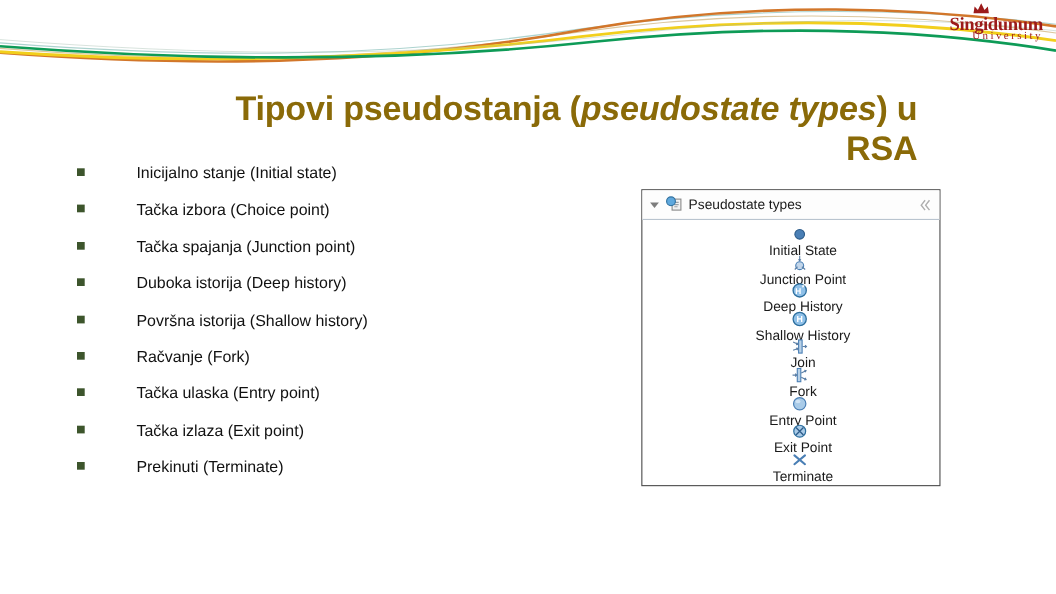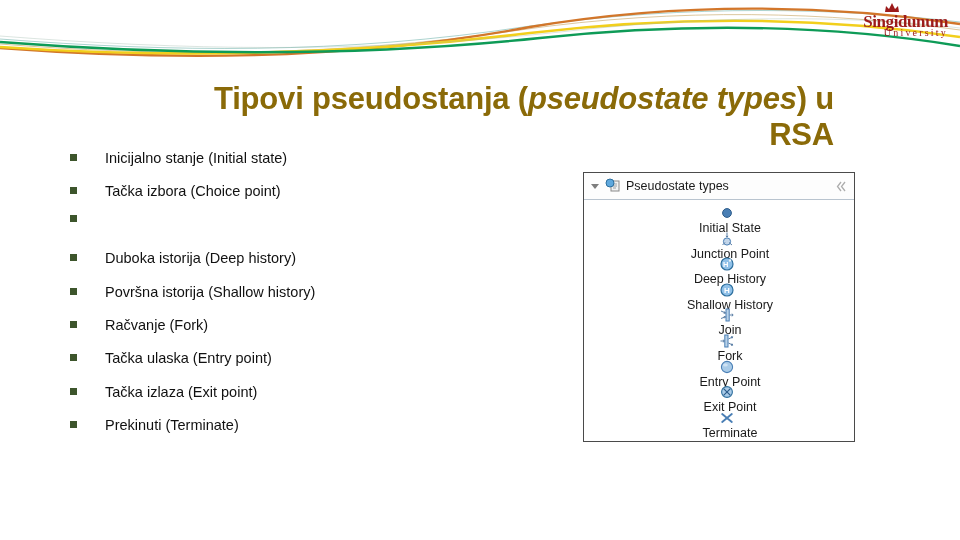--- a/index.html
+++ b/index.html
@@ -90,21 +90,21 @@
   }
   .bullet-marker {
     width: 7px;
     height: 7px;
     background: #3d552c;
     flex: 0 0 auto;
     position: relative;
     top: -2px;
   }
   .bullet-text {
-    margin-left: 28px;
+    margin-left: 47px;
     color: #111111;
     font-size: 14.5px;
     white-space: nowrap;
     text-align: right;
   }
 
   
   #pseudostate-panel {
     position: absolute;
     left: 583px;
@@ -196,20 +196,21 @@
   <div class="bullet-row">
     <span class="bullet-marker"></span>
     <span class="bullet-text">Inicijalno stanje (Initial state)</span>
   </div>
   <div class="bullet-row">
     <span class="bullet-marker"></span>
     <span class="bullet-text">Tačka izbora (Choice point)</span>
   </div>
   <div class="bullet-row">
     <span class="bullet-marker"></span>
+    <span class="bullet-text">Tačka spajanja (Junction point)</span>
   </div>
   <div class="bullet-row">
     <span class="bullet-marker"></span>
     <span class="bullet-text">Duboka istorija (Deep history)</span>
   </div>
   <div class="bullet-row">
     <span class="bullet-marker"></span>
     <span class="bullet-text">Površna istorija (Shallow history)</span>
   </div>
   <div class="bullet-row">

